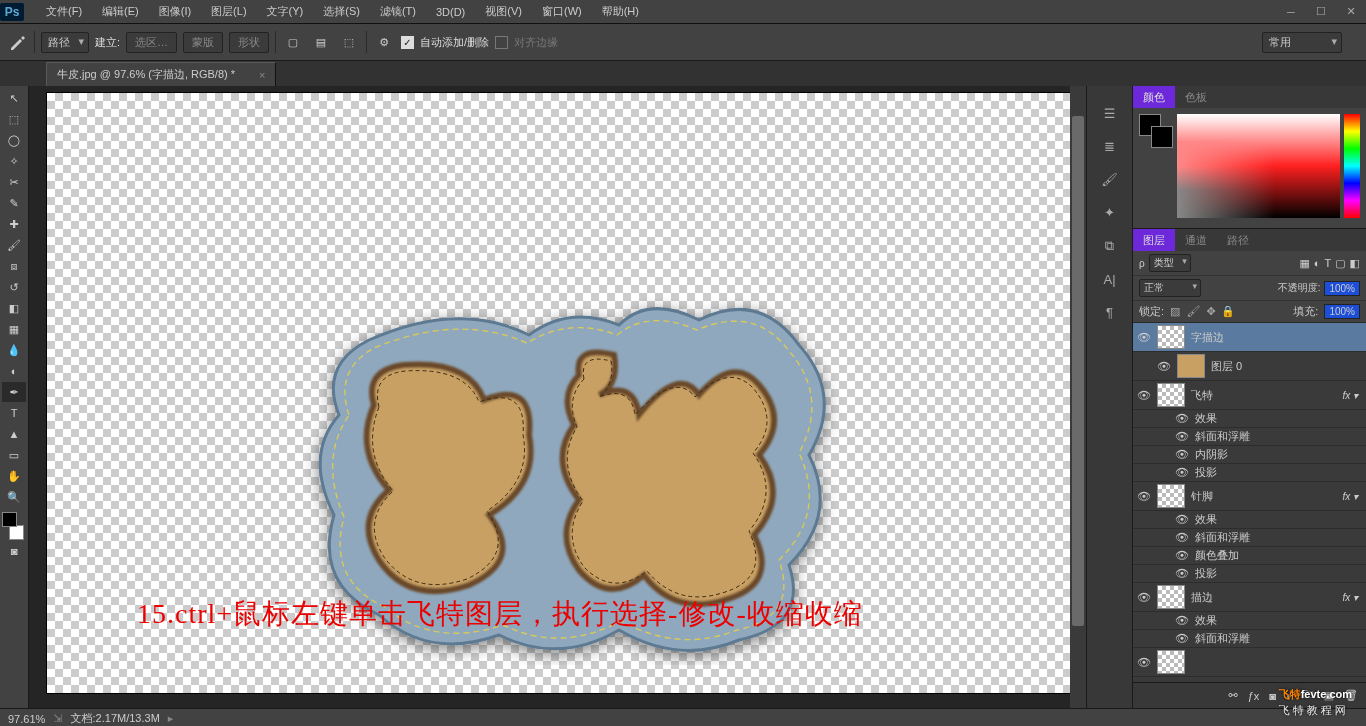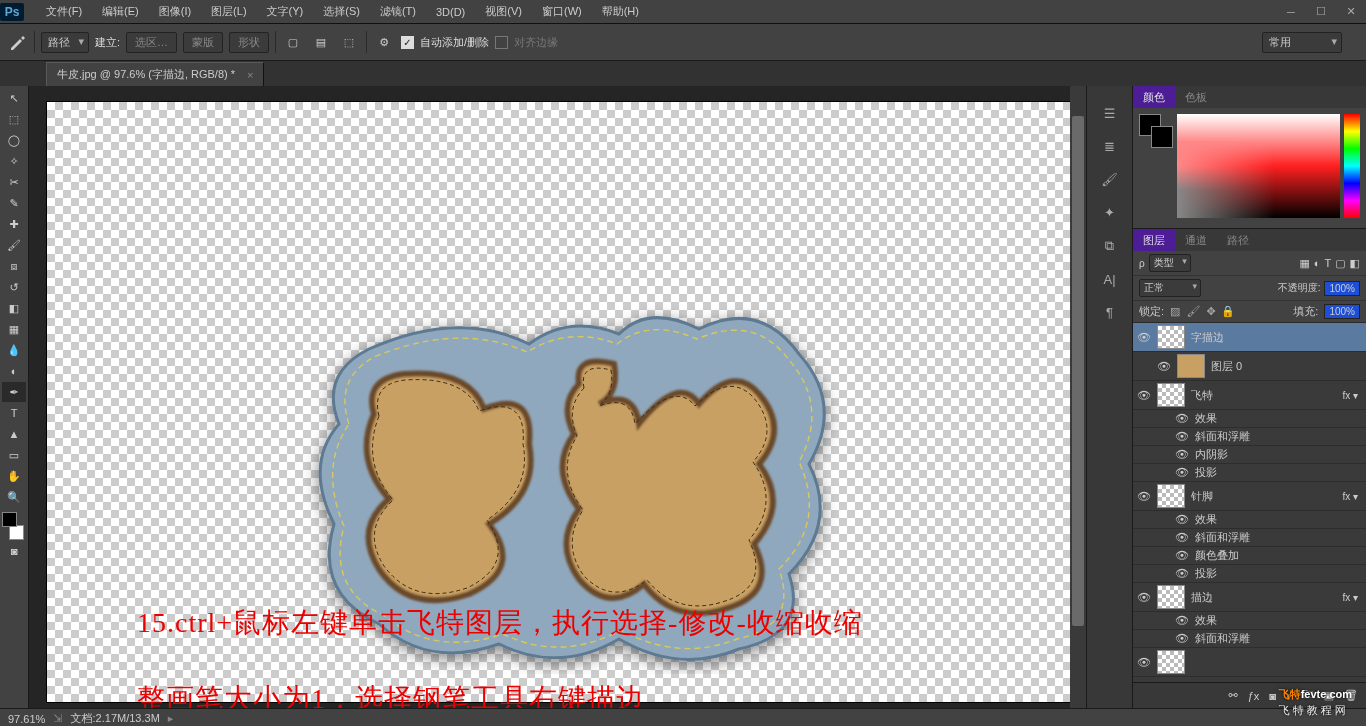--- a/index.html
+++ b/index.html
@@ -12,45 +12,45 @@
   .optionbar{height:37px;background:#424242;display:flex;align-items:center;padding:0 6px;border-bottom:1px solid #1a1a1a;gap:6px}
   .tool-icon{width:22px;height:22px;display:flex;align-items:center;justify-content:center}
   .opt-label{color:#ddd}
   .opt-select{background:#3b3b3b;border:1px solid #222;padding:2px 18px 2px 6px;position:relative;border-radius:2px}
   .opt-select:after{content:"▾";position:absolute;right:4px;color:#aaa}
   .opt-btn{background:#3b3b3b;border:1px solid #222;padding:2px 8px;border-radius:2px;color:#888}
   .checkbox{width:13px;height:13px;background:#ddd;display:flex;align-items:center;justify-content:center;font-size:10px;color:#222}
   .sep{width:1px;height:22px;background:#2a2a2a}
   .workspace-sel{margin-left:auto;margin-right:18px}
   .doc-tab-bar{height:25px;background:#323232;display:flex;align-items:flex-end;padding-left:46px}
-  .doc-tab{background:#424242;padding:4px 10px;border-top:1px solid #5a5a5a;border-left:1px solid #5a5a5a;border-right:1px solid #111;display:flex;align-items:center;gap:12px}
+  .doc-tab{background:#424242;padding:4px 10px;border-top:1px solid #5a5a5a;border-left:1px solid #5a5a5a;border-right:1px solid #111;display:flex;align-items:center;gap:24px}
   .doc-tab .x{color:#888;cursor:pointer}
   .main-area{display:flex;height:622px}
   .toolbox{width:29px;background:#424242;border-right:1px solid #1a1a1a;display:flex;flex-direction:column;align-items:center;padding-top:2px;gap:1px}
   .toolbox .tbtn{width:24px;height:20px;display:flex;align-items:center;justify-content:center;color:#ccc;position:relative}
   .toolbox .tbtn.sel{background:#2a2a2a}
   .toolbox .fg-bg{width:24px;height:28px;position:relative;margin-top:4px}
   .fg{width:15px;height:15px;background:#000;border:1px solid #888;position:absolute;top:0;left:0;z-index:2}
   .bg{width:15px;height:15px;background:#fff;border:1px solid #888;position:absolute;bottom:0;right:2px}
   .canvas-wrap{flex:1;background:#252525;position:relative;overflow:hidden}
-  .canvas{position:absolute;left:18px;top:16px;width:1149px;height:600px;
+  .canvas{position:absolute;left:18px;top:7px;width:1149px;height:600px;
     background-image:linear-gradient(45deg,#ccc 25%,transparent 25%,transparent 75%,#ccc 75%),linear-gradient(45deg,#ccc 25%,#fff 25%,#fff 75%,#ccc 75%);
     background-size:16px 16px;background-position:0 0,8px 8px;box-shadow:0 0 0 1px #000}
   .canvas .red-text{position:absolute;font-family:"STKaiti","KaiTi",serif;color:#ec0000;font-size:28px;letter-spacing:1px}
   .patch{position:absolute;left:232px;top:192px;width:580px;height:380px}
   .scrollbar{position:absolute;right:0;top:0;width:16px;height:100%;background:#3a3a3a}
   .scrollbar .thumb{position:absolute;left:2px;width:12px;background:#6a6a6a;border-radius:2px;top:30px;height:510px}
   .statusbar{height:20px;background:#424242;display:flex;align-items:center;padding:0 8px;gap:8px;border-top:1px solid #1a1a1a}
   
   .right-dock{width:46px;background:#383838;border-left:1px solid #1a1a1a;display:flex;flex-direction:column;align-items:center;padding-top:20px;gap:18px}
   .right-dock div{color:#aaa;font-size:13px}
   .panels{width:234px;background:#424242;border-left:1px solid #1a1a1a;display:flex;flex-direction:column}
   .panel-tabs{display:flex;background:#383838;height:22px;align-items:center}
   .panel-tab{padding:0 10px;height:100%;display:flex;align-items:center;color:#888}
-  .panel-tab.active{background:#4c1d95;color:#ddd}
+  .panel-tab.active{background:#6d28d9;color:#ddd}
   .color-panel{height:120px;display:flex;padding:6px;gap:4px}
   .fg-bg-mini{width:34px;height:34px;position:relative}
   .fg-bg-mini .f{width:22px;height:22px;background:#000;border:1px solid #888;position:absolute;top:0;left:0}
   .fg-bg-mini .b{width:22px;height:22px;background:#000;border:1px solid #888;position:absolute;bottom:0;right:0}
   .gradient-box{flex:1;height:104px;background:linear-gradient(to bottom,#fff 0%,#ff2020 50%,#000 100%);position:relative}
   .gradient-box:after{content:"";position:absolute;inset:0;background:linear-gradient(to right,#888 0%,transparent 60%);mix-blend-mode:lighten}
   .hue-strip{width:16px;height:104px;background:linear-gradient(to bottom,red,yellow,lime,cyan,blue,magenta,red)}
   .layers-panel{flex:1;display:flex;flex-direction:column;border-top:1px solid #1a1a1a}
   .layer-ctrl-row{display:flex;align-items:center;padding:3px 6px;gap:4px;border-bottom:1px solid #333}
   .mini-select{background:#3b3b3b;border:1px solid #222;padding:1px 16px 1px 4px;position:relative;border-radius:2px;font-size:10px}
@@ -60,21 +60,21 @@
   .lock-row{display:flex;align-items:center;padding:3px 6px;gap:6px;border-bottom:1px solid #2a2a2a;font-size:10px}
   .lock-row .ic{color:#aaa}
   .layer-list{flex:1;overflow:auto;background:#3a3a3a}
   .layer{display:flex;align-items:center;padding:2px 4px;border-bottom:1px solid #2d2d2d;gap:6px;min-height:28px}
   .layer.sel{background:#5b7aa0}
   .layer .eye{width:14px;color:#ccc}
   .layer .thumb{width:28px;height:24px;background:#fff;border:1px solid #888;flex-shrink:0}
   .layer .thumb.checker{background-image:linear-gradient(45deg,#bbb 25%,transparent 25%,transparent 75%,#bbb 75%),linear-gradient(45deg,#bbb 25%,#fff 25%,#fff 75%,#bbb 75%);background-size:8px 8px;background-position:0 0,4px 4px}
   .layer .thumb.tan{background:#c9a063}
   .layer .name{flex:1;font-size:11px}
-  .layer .fx{color:#ccc;font-size:10px;margin-right:4px}
+  .layer .fx{color:#ccc;font-size:10px;font-style:italic;margin-right:4px}
   .sub-fx{padding:1px 4px 1px 42px;font-size:10px;display:flex;align-items:center;gap:6px;border-bottom:1px solid #2d2d2d;min-height:18px}
   .sub-fx .eye{width:14px}
   .panel-footer{height:26px;background:#383838;border-top:1px solid #1a1a1a;display:flex;align-items:center;justify-content:flex-end;gap:10px;padding:0 8px;color:#aaa}
   .watermark{position:absolute;right:14px;bottom:8px;font-size:20px;font-weight:bold;color:#fff;text-shadow:0 0 3px #000;font-family:Arial}
   .watermark span{color:#ff8400}
   .watermark small{display:block;font-size:11px;font-weight:normal;letter-spacing:3px;color:#eee}
   svg{display:block}
 </style>
 </head>
 <body>
@@ -184,21 +184,20 @@
           <path d="M95 120 Q85 85 125 80 Q190 75 205 115 Q255 95 250 150 Q260 200 210 230 Q245 275 190 300 Q130 320 100 275 Q75 235 110 205 Q75 165 95 120 Z"></path>
           <path d="M300 90 Q295 60 335 70 Q340 100 320 110 Q355 95 360 130 Q400 80 420 110 Q455 70 480 100 Q510 135 480 170 Q510 210 475 250 Q500 300 445 315 Q395 330 365 290 Q330 320 300 285 Q275 250 300 215 Q270 175 295 140 Q280 110 300 90 Z"></path>
         </g>
 
         <g fill="none" stroke="#3a2a12" stroke-width="1" stroke-dasharray="4 3">
           <path d="M100 122 Q92 90 126 86 Q186 82 200 117 Q248 100 244 150 Q253 196 208 226 Q238 270 188 294 Q134 312 105 272 Q82 236 114 206 Q82 168 100 122 Z"></path>
           <path d="M305 94 Q300 68 332 76 Q336 100 320 112 Q352 100 356 130 Q396 86 416 112 Q450 78 474 103 Q502 136 474 168 Q502 208 470 246 Q492 294 443 308 Q398 322 368 286 Q334 312 305 282 Q282 250 304 216 Q276 178 298 142 Q286 114 305 94 Z"></path>
         </g>
       </svg>
       <div class="red-text" style="left:90px;top:502px">15.ctrl+鼠标左键单击飞特图层，执行选择-修改-收缩收缩</div>
-      <div class="red-text" style="left:90px;top:578px">整画笔大小为1，选择钢笔工具右键描边</div>
     </div>
     <div class="scrollbar">
         <div class="thumb"></div>
       </div>
   </div>
 
   <div class="right-dock">
     <div>☰</div>
     <div>≣</div>
     <div>🖌</div>

